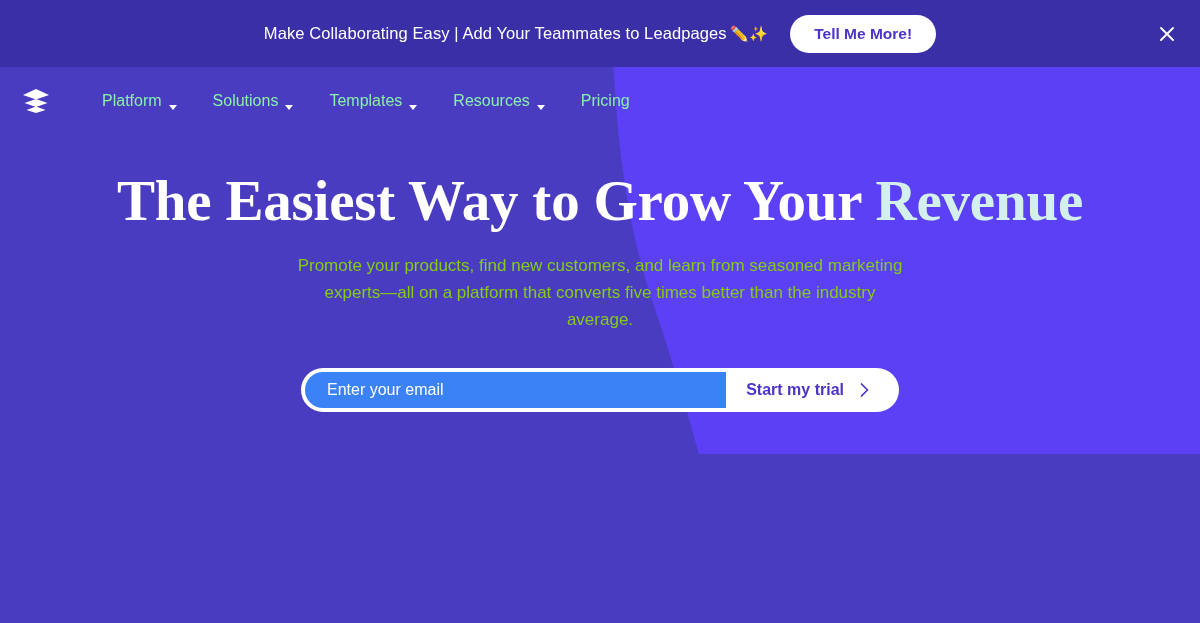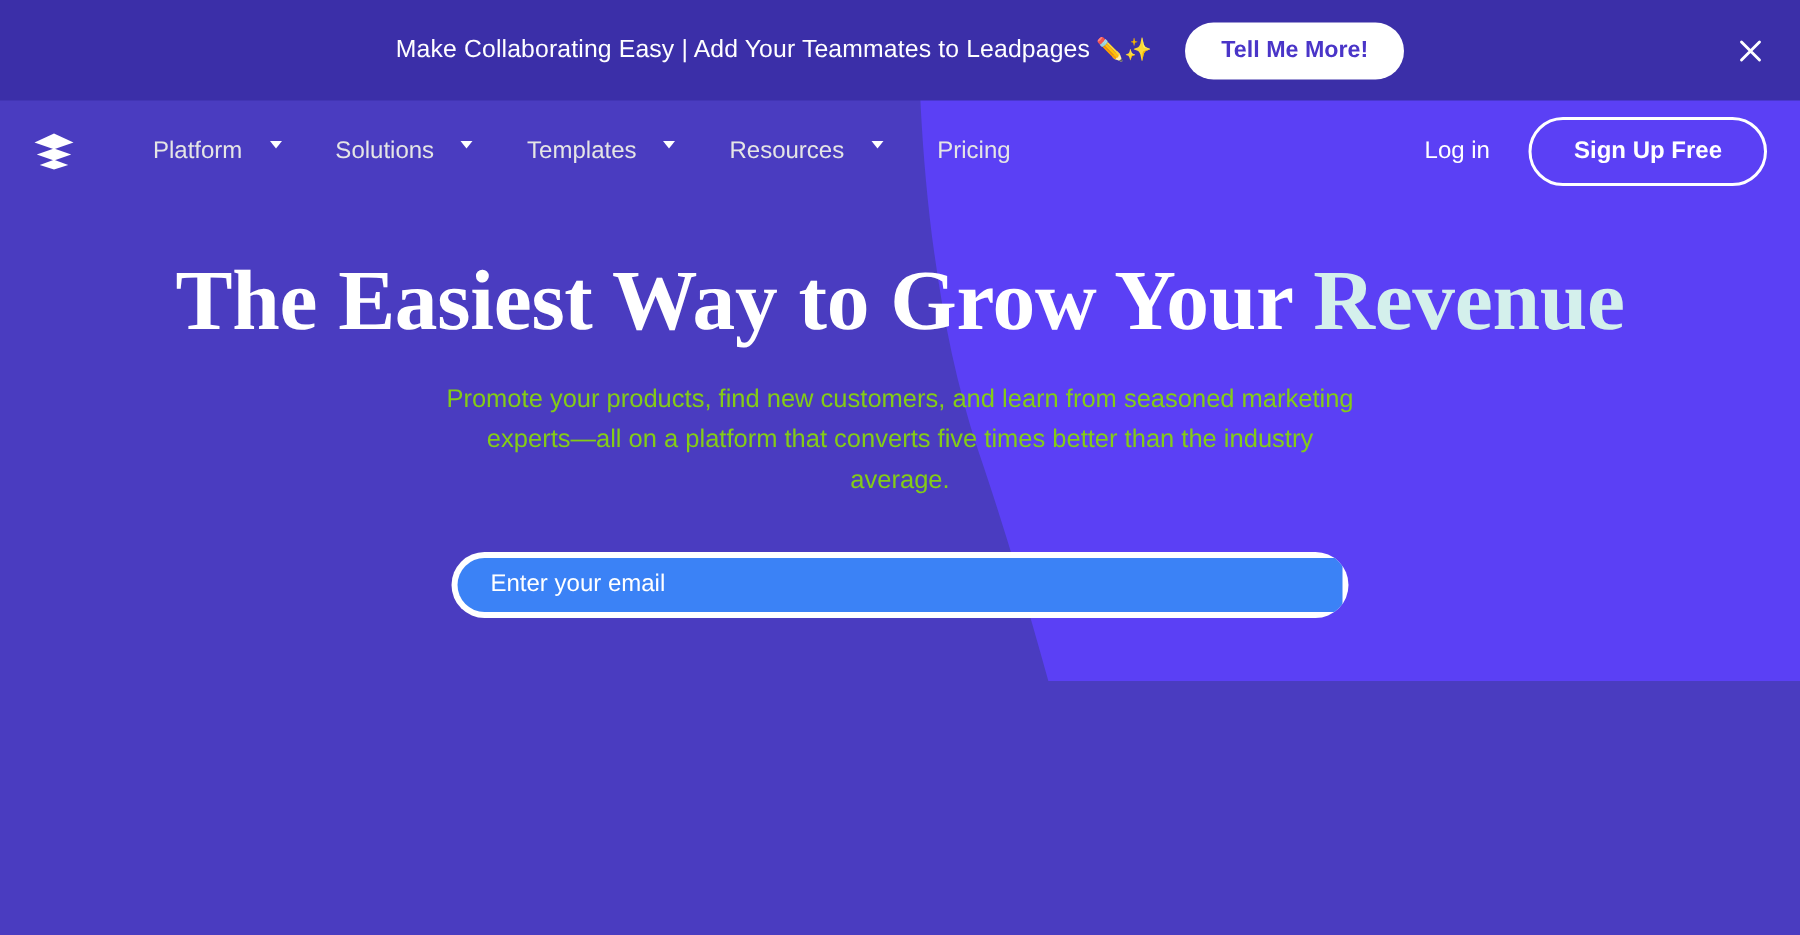--- a/index.html
+++ b/index.html
@@ -104,23 +104,23 @@
   .logo-reg {
     font-size: 9px;
     vertical-align: super;
     font-weight: 400;
     margin-left: 1px;
   }
 
   .nav-links { display: flex; align-items: center; }
   .nav-item {
     display: flex;
-    align-items: flex-start;
-    gap: 18px;
-    color: #e5e5e5;
+    align-items: flex-end;
+    gap: 7px;
+    color: #86efac;
     font-size: 16px;
     padding: 0 18px;
     cursor: pointer;
     white-space: nowrap;
   }
   .caret {
     width: 0; height: 0;
     border-left: 4.5px solid transparent;
     border-right: 4.5px solid transparent;
     border-top: 5.5px solid #ffffff;
@@ -330,36 +330,38 @@
       </div>
       <div class="nav-item">
         <span>Resources</span>
         <span class="caret"></span>
       </div>
       <div class="nav-item">
         <span>Pricing</span>
       </div>
     </div>
 
-    <div class="nav-right">
-      <span class="login-link">Log in</span>
-      <button class="signup-btn">Sign Up Free</button>
-    </div>
   </div>
 
   <div class="hero">
     <h1 class="headline">
       <span>The Easiest Way to Grow Your</span>
       <span class="hl-accent">Revenue</span>
     </h1>
 
     <p class="subhead">Promote your products, find new customers, and learn from seasoned marketing experts—all on a platform that converts five times better than the industry average.</p>
 
     <form class="form">
       <input class="email-input" type="email" placeholder="Enter your email" style="">
+      <button class="submit-btn">
+        <span>Start my trial</span>
+        <svg class="submit-chevron" width="9" height="14" viewBox="0 0 9 14" aria-hidden="true">
+          <path d="M1.5 1 L7.5 7 L1.5 13" stroke="#4a35c8" stroke-width="1.7" fill="none" stroke-linecap="round" stroke-linejoin="round"></path>
+        </svg>
+      </button>
     </form>
   </div>
 
   <div class="cards">
 
     <div class="photo-card-1">
       <svg class="person1" viewBox="0 0 132 160" aria-hidden="true">
         <ellipse cx="66" cy="120" rx="56" ry="60" fill="#f4c23c"></ellipse>
         <path d="M22 58 C22 20 42 4 66 4 C90 4 110 20 110 58 C110 96 100 126 66 126 C32 126 22 96 22 58 Z" fill="#c8854a"></path>
         <path d="M30 52 C30 24 46 12 66 12 C86 12 102 24 102 52 C102 66 98 74 96 80 C94 56 84 44 66 44 C48 44 38 56 36 80 C34 74 30 66 30 52 Z" fill="#4b2f1c"></path>

